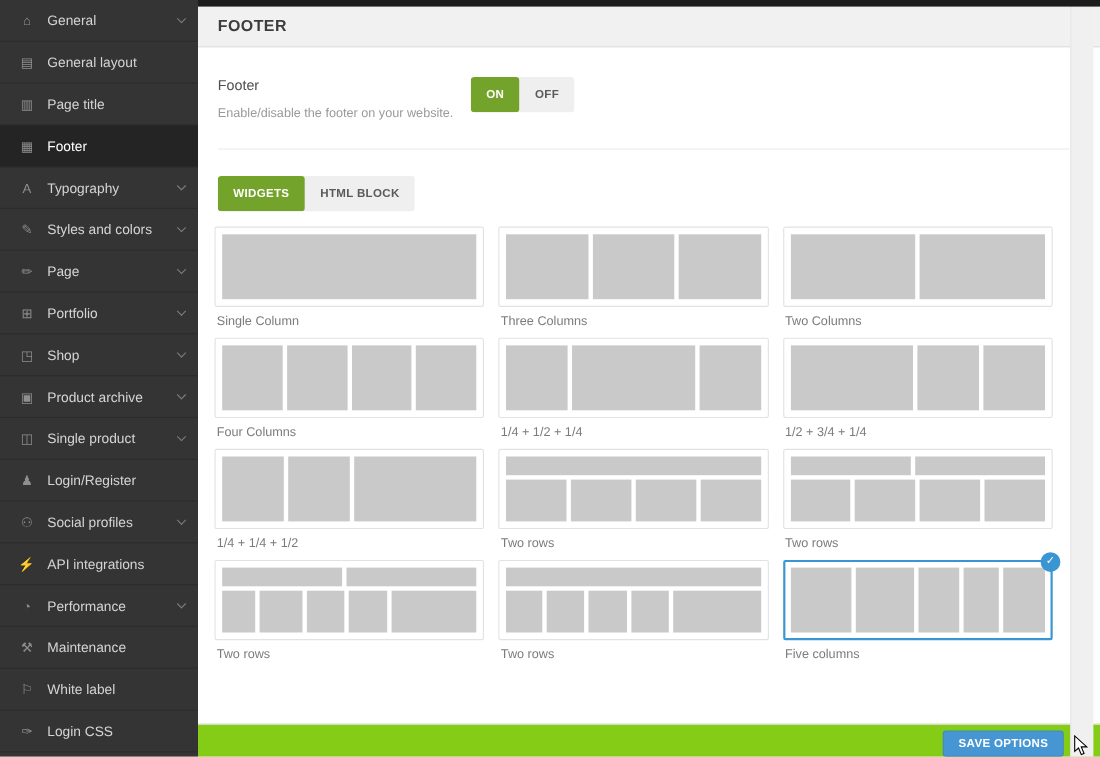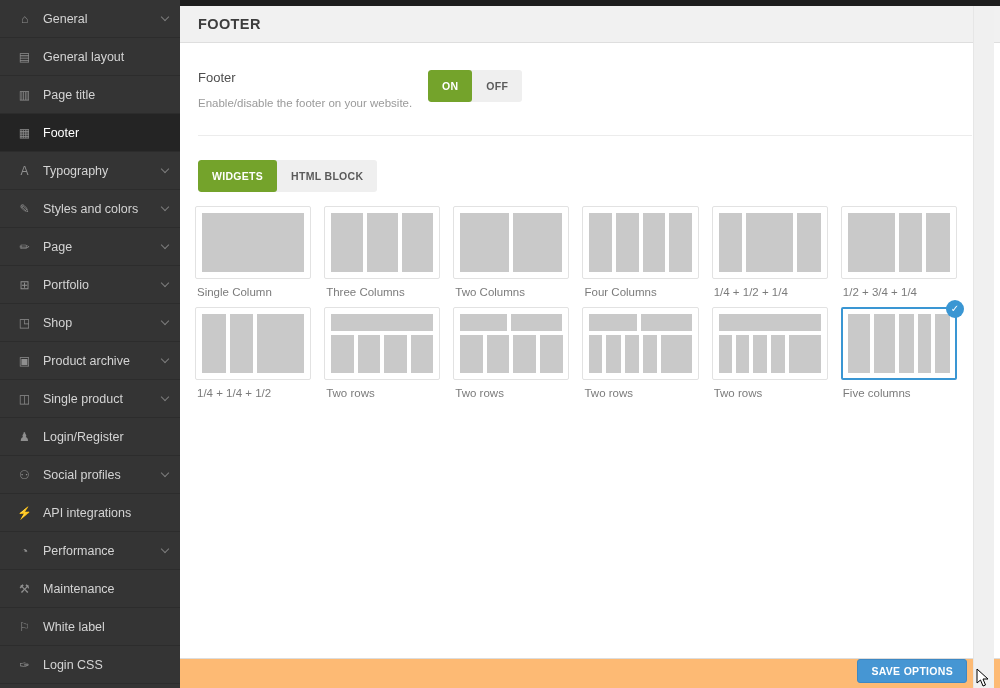--- a/index.html
+++ b/index.html
@@ -37,36 +37,36 @@
   .btn-group { display:inline-flex; background:#efefef; border-radius:3px; overflow:hidden; }
   .seg-btn { border:none; background:transparent; font-family:inherit; font-size:10.5px; font-weight:700;
     letter-spacing:.3px; color:#5a5a5a; padding:10px 14px; cursor:pointer;text-align:right; }
   .seg-btn.active { background:var(--green); color:#fff; border-radius:3px; }
 
   .divider { border:none; border-top:1px solid #ececec; margin:26px 0 0 18px; }
 
   .fc-desc { font-size:11.5px; color:#8a8a8a; line-height:1.55; margin:20px 0 0 248px; max-width:590px; }
 
   
-  .layout-grid { display:grid; grid-template-columns:repeat(6, 1fr); column-gap:13px; row-gap:9px;
+  .layout-grid { display:grid; grid-template-columns:repeat(3, 1fr); column-gap:13px; row-gap:9px;
     margin:14px 15px 4px 15px; }
   .layout-card { cursor:pointer; }
   .thumb { position:relative; height:73px; background:#fff; border:1px solid #e2e2e2; border-radius:2px;
     padding:6px; display:flex; flex-direction:column; gap:4px; }
   .layout-card.selected .thumb { border:2px solid var(--sel); padding:5px; }
   .thumb-row { display:flex; gap:4px; flex:1 1 0; }
   .thumb-row.short { flex:0 0 17px; }
   .blk { background:#c9c9c9; flex-basis:0; }
   .thumb-label { font-size:11.5px; color:#7b7b7b; margin:7px 0 0 2px; }
   .check-badge { position:absolute; top:-9px; right:-9px; width:18px; height:18px; border-radius:50%;
     background:var(--sel); color:#fff; font-size:10px; line-height:18px; text-align:center; }
 
   
-  .save-bar { position:absolute; left:0; right:0; bottom:0; height:30px; background:#fdba74;
-    border-top:1px solid #ddd; display:flex; align-items:flex-start; justify-content:flex-end; padding-right:33px; }
+  .save-bar { position:absolute; left:0; right:0; bottom:0; height:30px; background:#84cc16;
+    border-top:1px solid #ddd; display:flex; align-items:flex-end; justify-content:flex-end; padding-right:33px; }
   .save-btn { background:var(--blue); color:#fff; border:1px solid #3d88c4; border-radius:3px;
     font-family:inherit; font-size:10.5px; font-weight:700; letter-spacing:.3px; padding:5px 13px; cursor:pointer; }
 
   
   .scrollbar-track { position:absolute; top:6px; right:6px; bottom:0; width:21px; background:#f0f0f0;
     border-left:1px solid #e6e6e6; z-index:4; }
 
   .cursor { position:absolute; left:976px; top:668px; z-index:9; }
 </style>
 </head>

